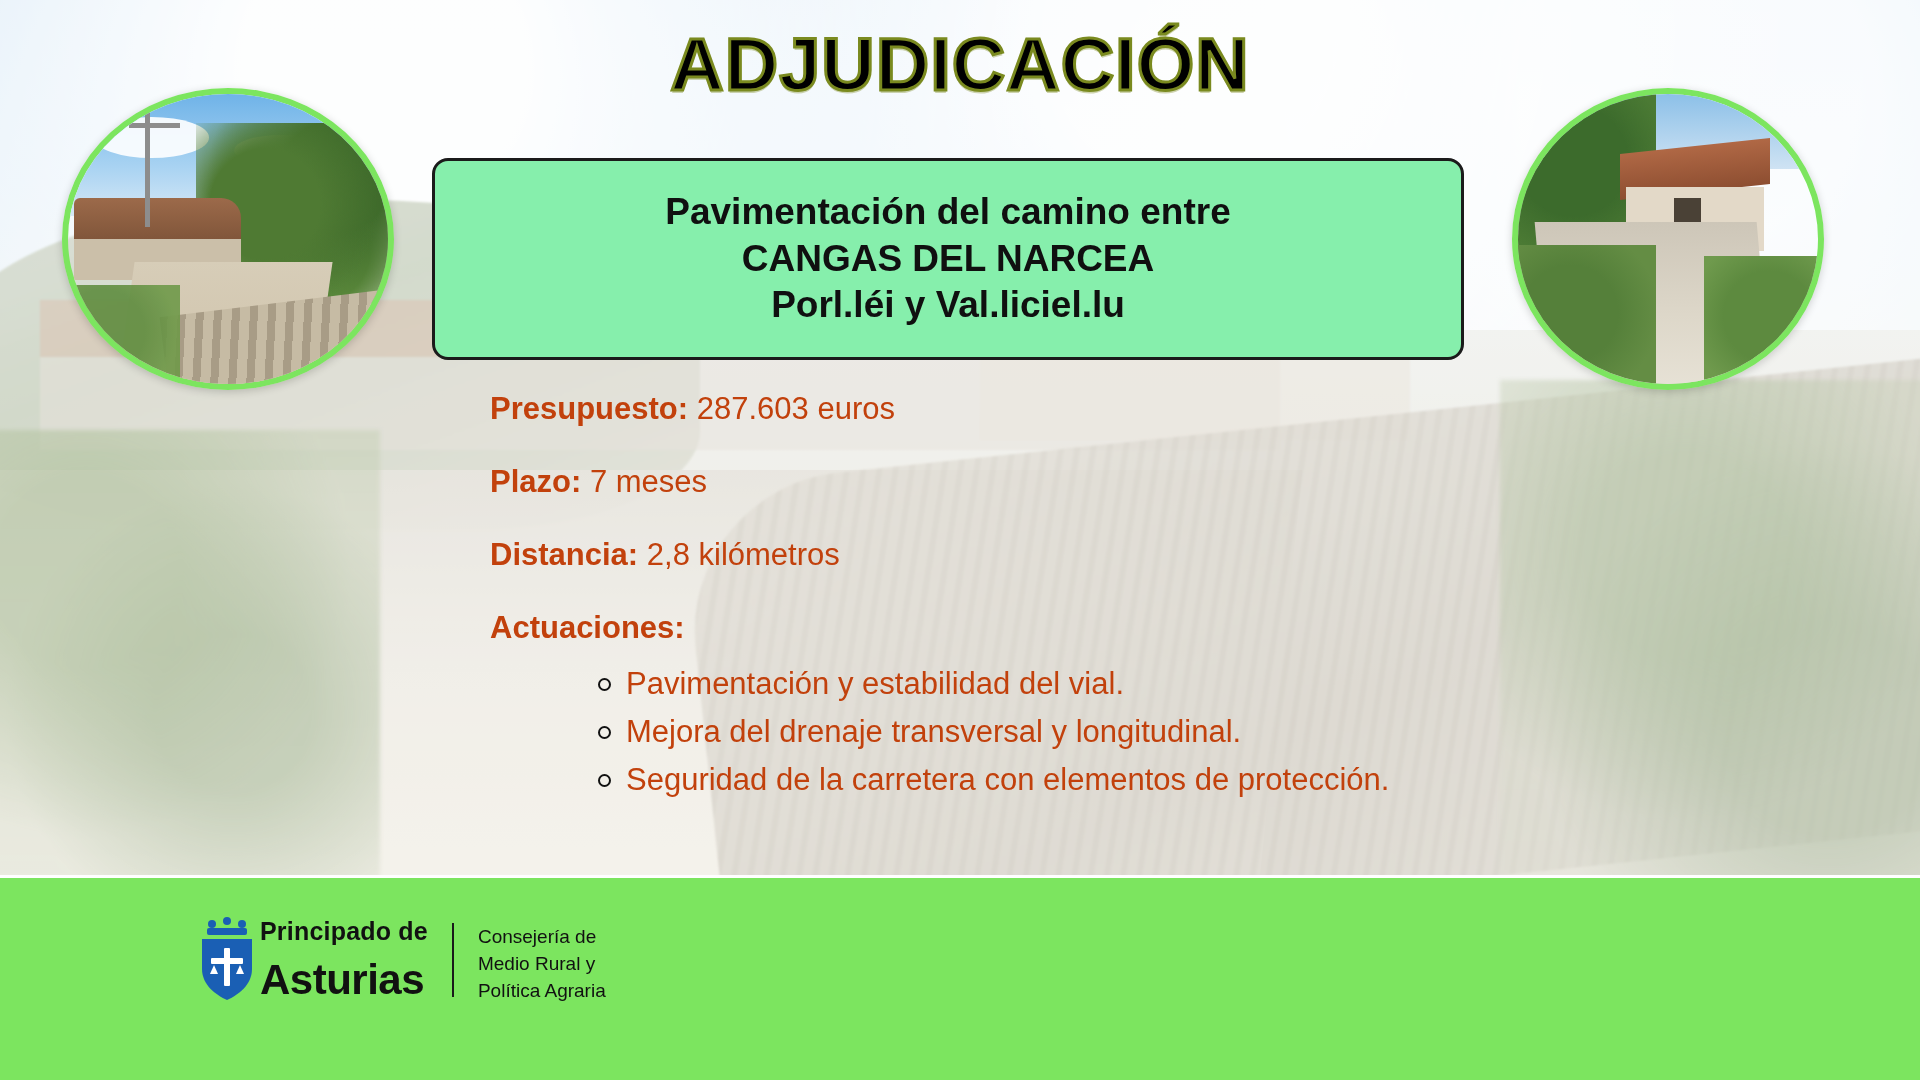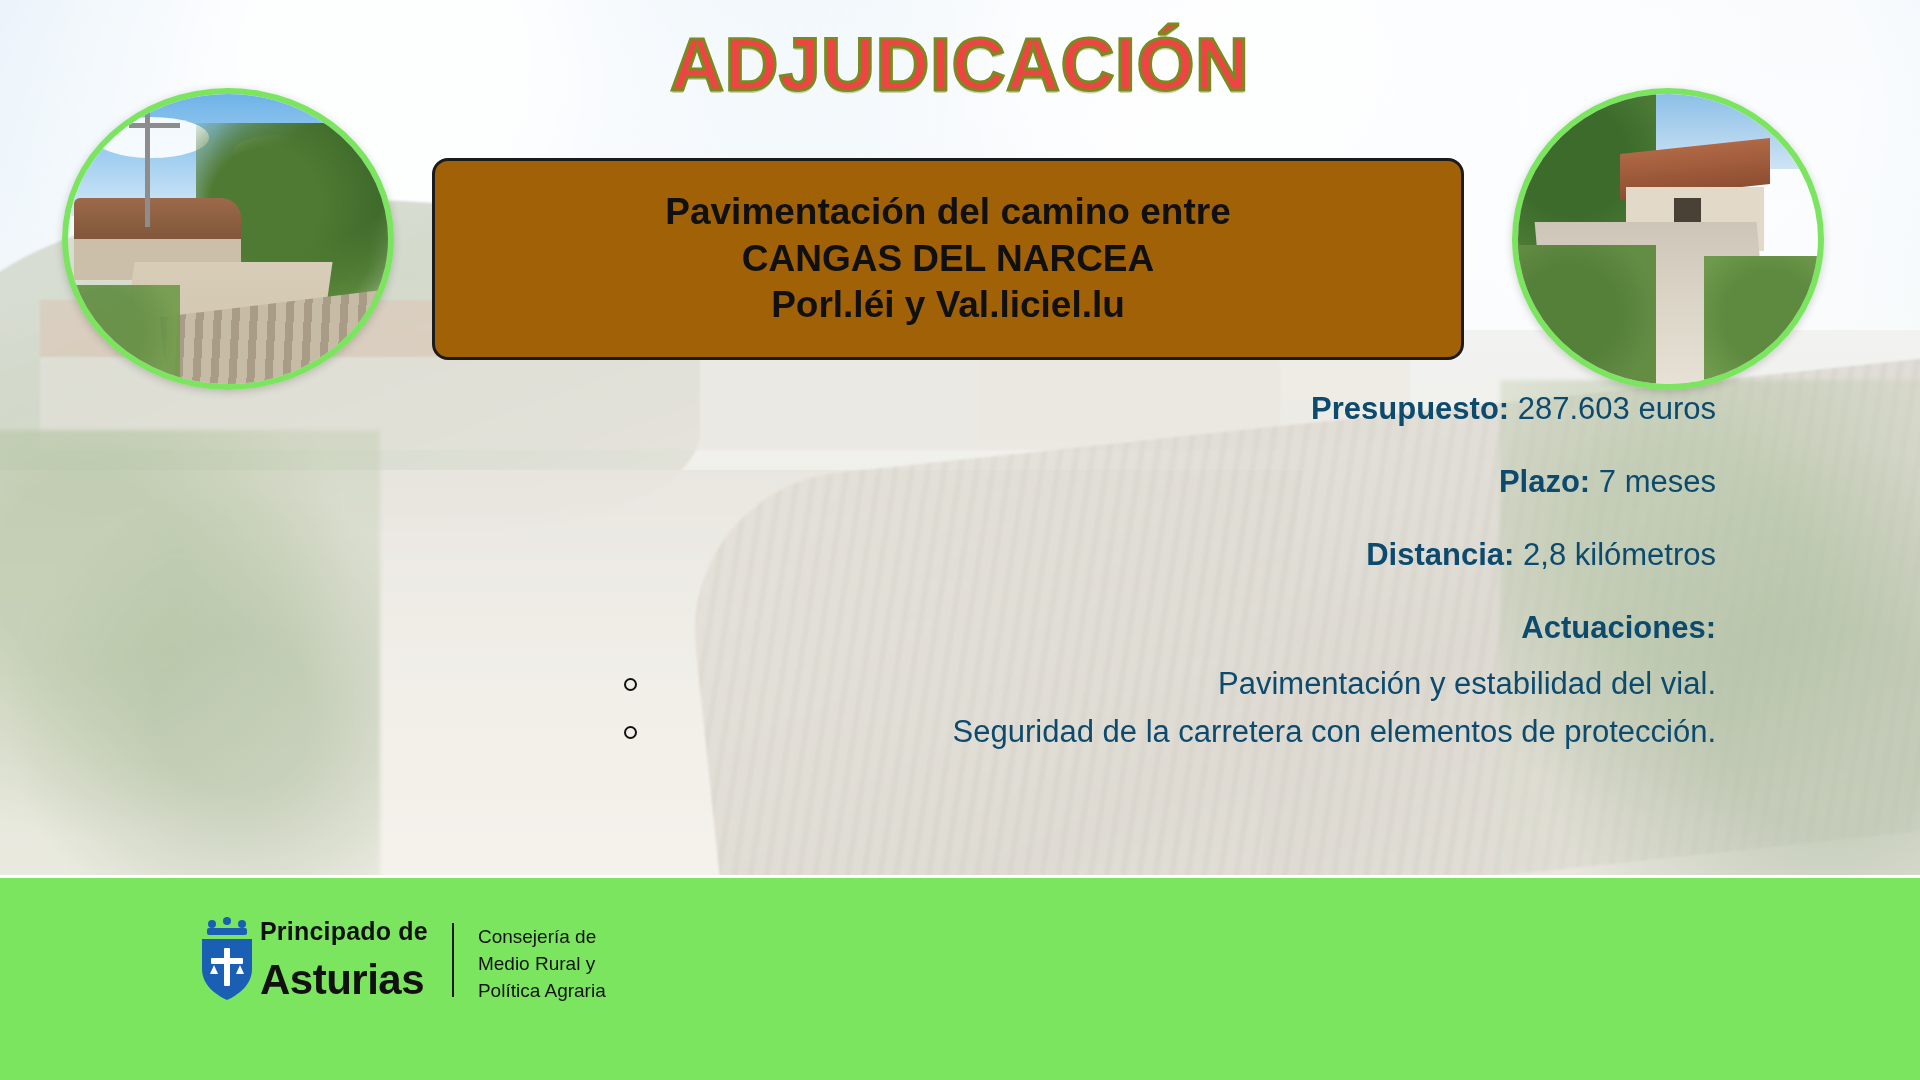--- a/index.html
+++ b/index.html
@@ -121,33 +121,33 @@
   
   .title {
     position: absolute;
     left: 0;
     top: 22px;
     width: 1920px;
     text-align: center;
     font-size: 74px;
     font-weight: bold;
     letter-spacing: 1px;
-    color: #ef4444;
+    color: #000000;
     -webkit-text-stroke: 3px #7a8a1f;
     text-shadow: 0 3px 0 rgba(120,135,30,.35);
   }
 
   
   .card {
     position: absolute;
     left: 432px;
     top: 158px;
     width: 1032px;
     height: 202px;
-    background: #a16207;
+    background: #86efac;
     border: 3px solid #1b1b1b;
     border-radius: 16px;
     display: flex;
     flex-direction: column;
     align-items: center;
     justify-content: center;
     gap: 6px;
     box-sizing: border-box;
   }
   .card-line {
@@ -213,25 +213,24 @@
   .cr-road { position:absolute; left:8%; top:44%; width:74%; height:58%;
     background: linear-gradient(to bottom, #cdc6b8 0%, #ddd7c9 55%, #e7e2d6 100%); transform: skewX(5deg);}
   .cr-bush { position:absolute; left:-6%; top:52%; width:52%; height:52%;
     background: radial-gradient(circle at 45% 45%, #55803a 0 40%, rgba(85,128,58,0) 74%), #648d44;}
   .cr-bush2 { position:absolute; left:62%; top:56%; width:48%; height:46%;
     background: radial-gradient(circle at 45% 45%, #5d8a3f 0 42%, rgba(93,138,63,0) 74%), #6f9a4d;}
 
   
   .details {
     position: absolute;
-    left: 516px;
+    left: 490px;
     top: 390px;
     width: 1200px;
-    color: #0c4a6e;
-    text-align: right;
+    color: #c2410c;
   }
   .detail-row {
     font-size: 31px;
     margin-bottom: 36px;
     line-height: 1.2;
   }
   .detail-label { font-weight: bold; }
   .actions-label {
     font-size: 31px;
     font-weight: bold;
@@ -364,20 +363,21 @@
       <span>7 meses</span>
     </div>
     <div class="detail-row">
       <span class="detail-label">Distancia:</span>
       <span>2,8 kilómetros</span>
     </div>
 
     <div class="actions-label">Actuaciones:</div>
     <ul class="actions-list">
       <li>Pavimentación y estabilidad del vial.</li>
+      <li>Mejora del drenaje transversal y longitudinal.</li>
       <li>Seguridad de la carretera con elementos de protección.</li>
     </ul>
   </div>
 
   <div class="footer">
 
     <div class="logo-block">
       <span class="shield-wrap">
         <svg viewBox="0 0 62 86" width="62" height="86" aria-hidden="true">
 

